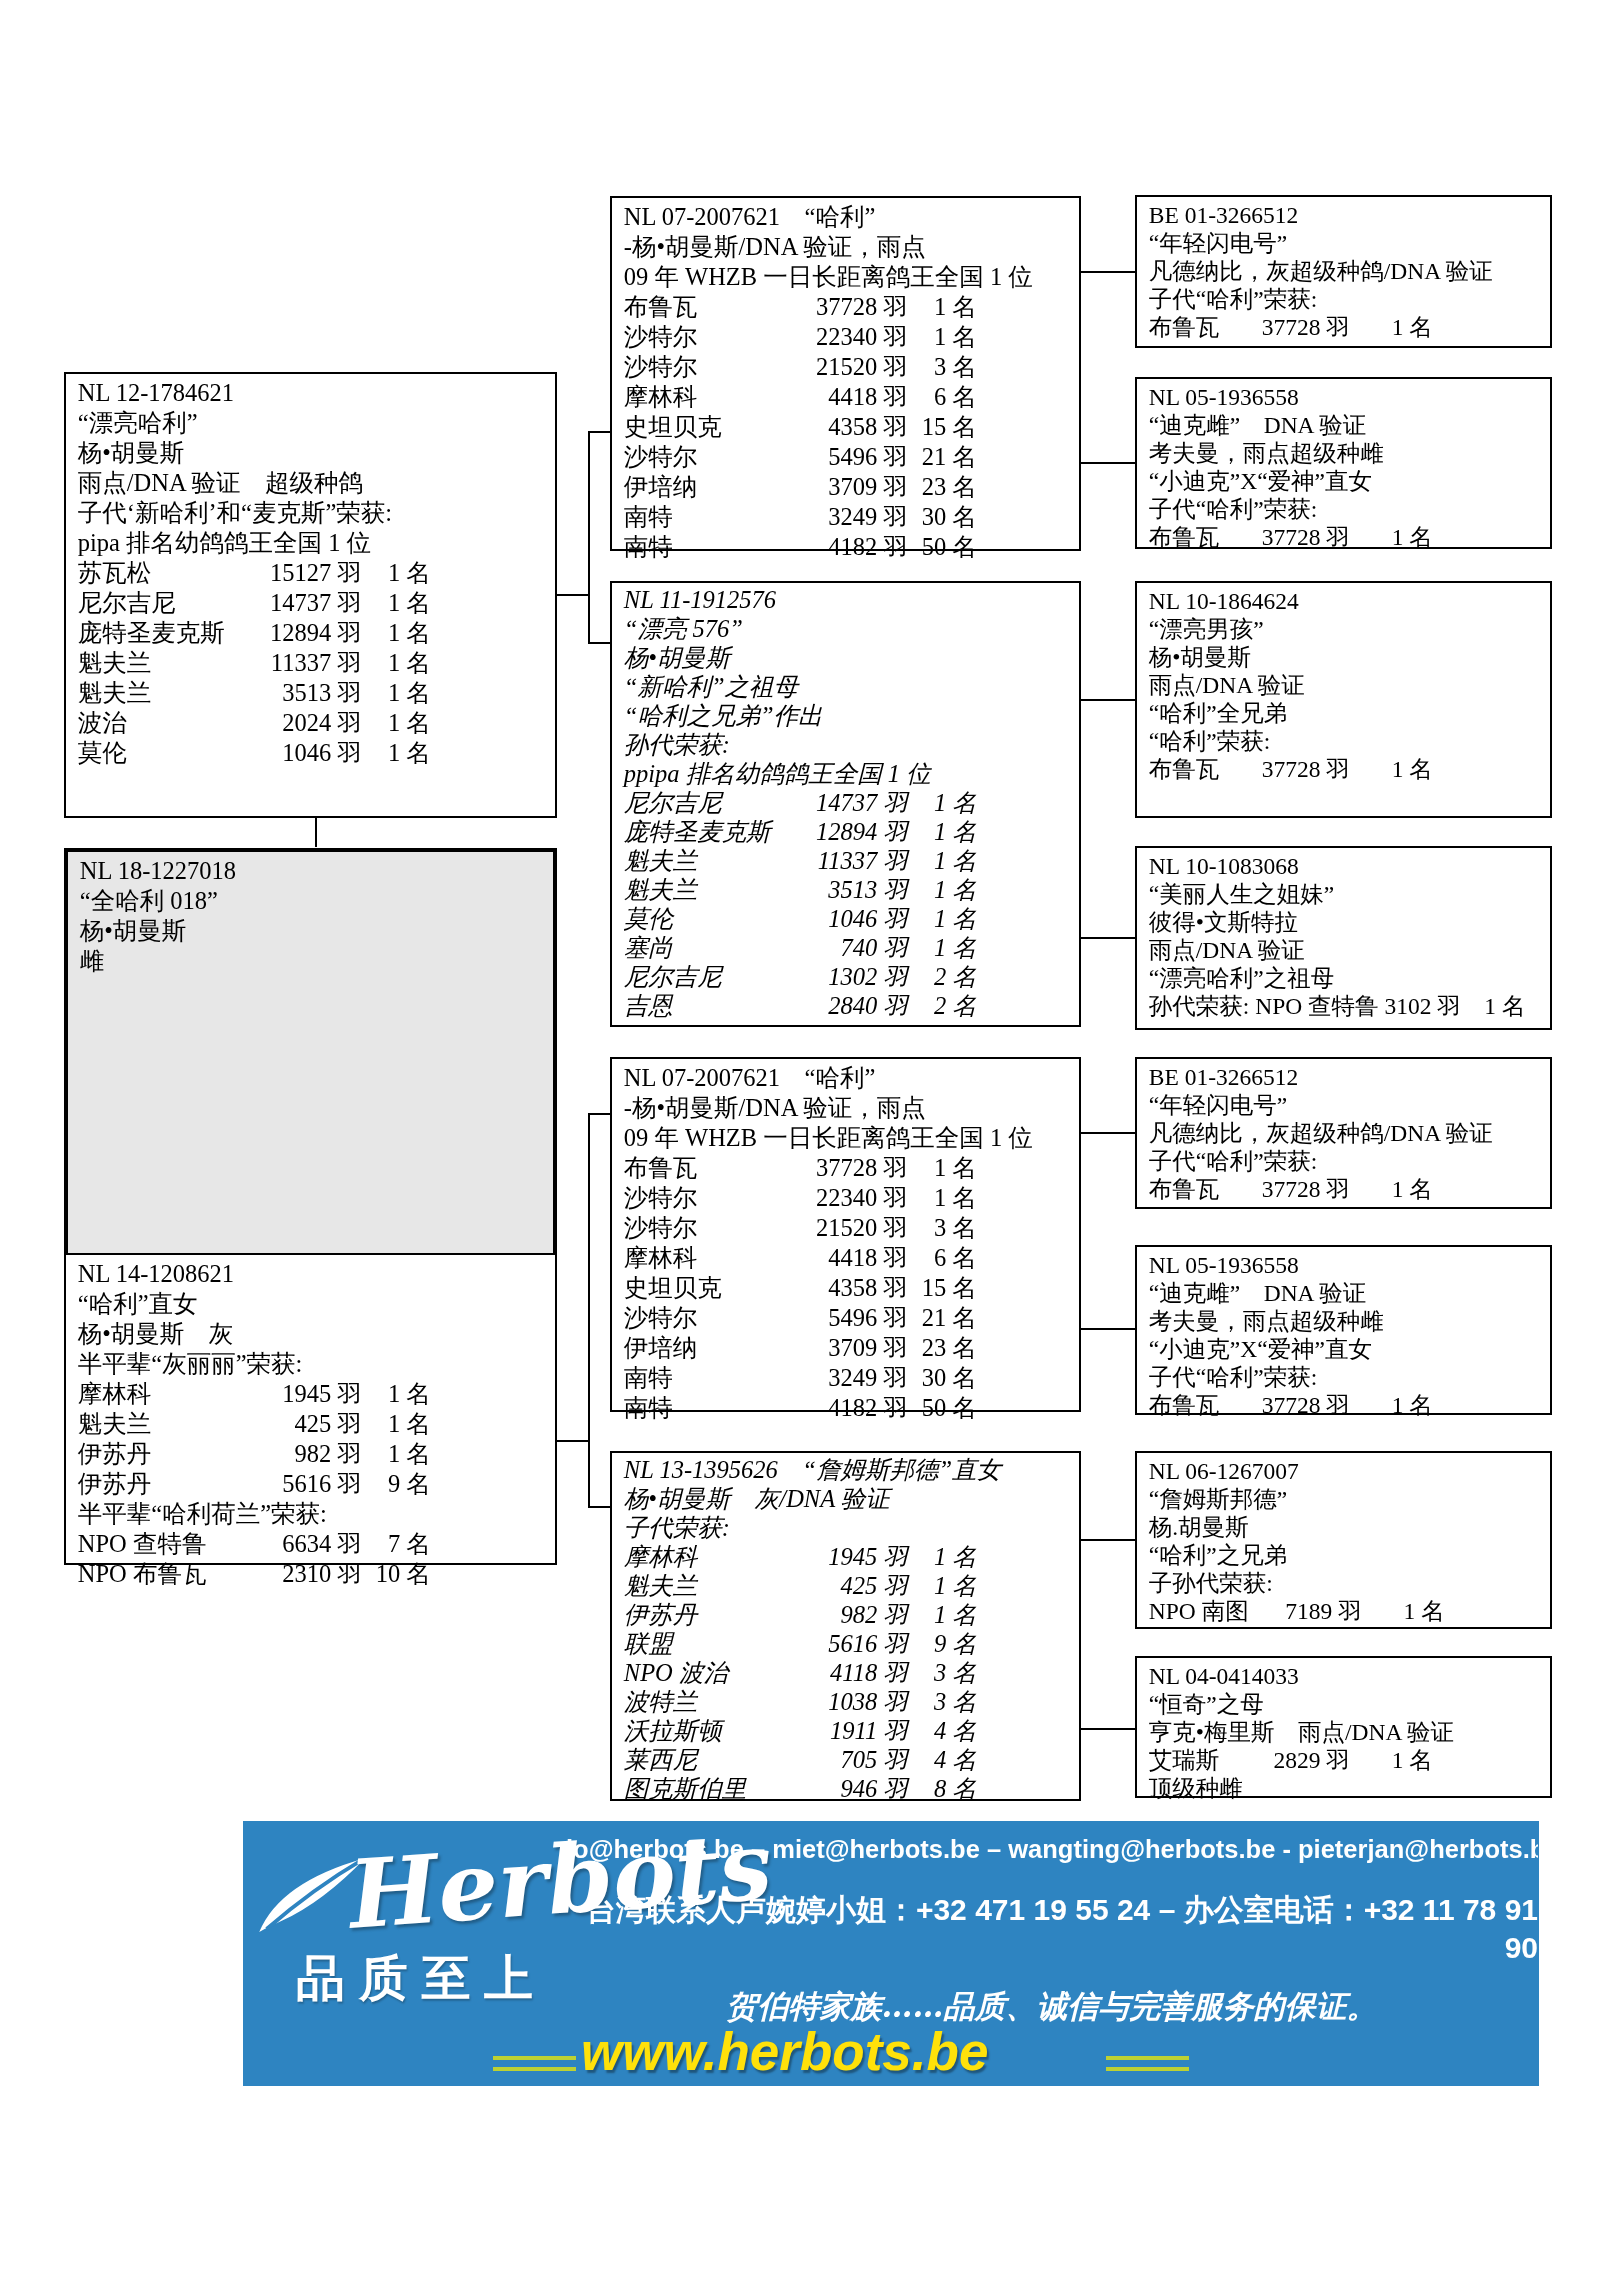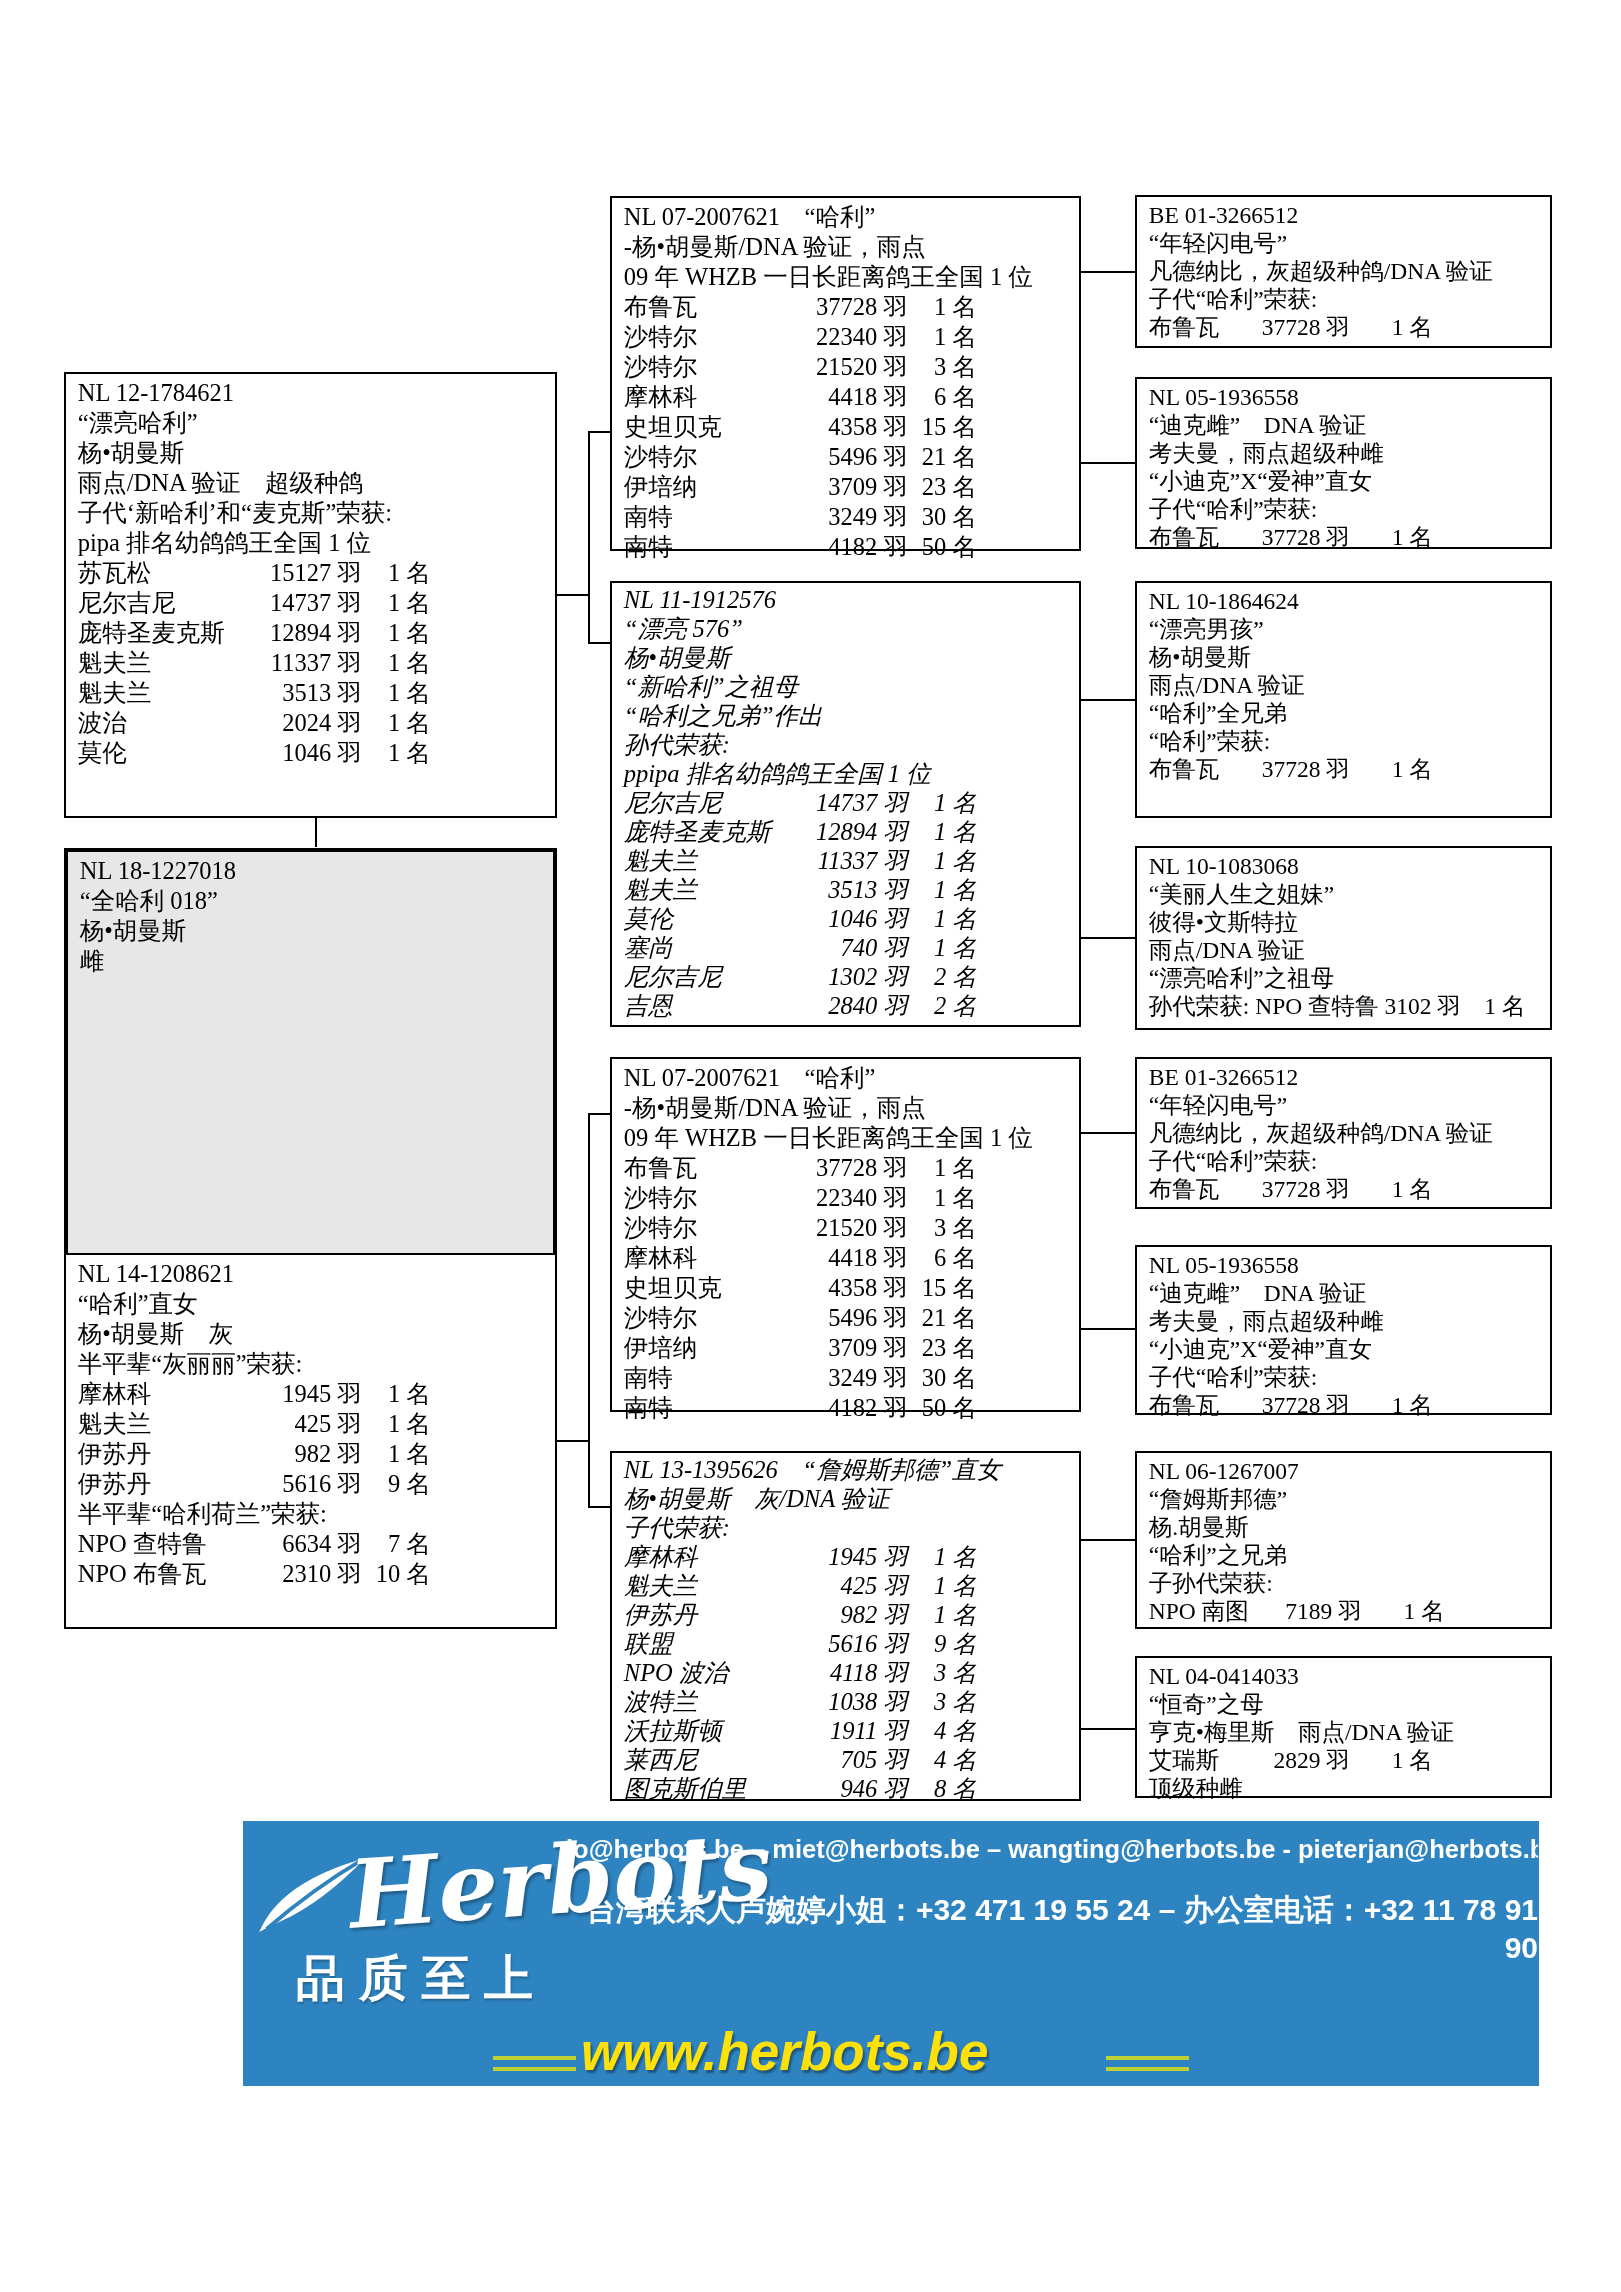--- a/index.html
+++ b/index.html
@@ -105,21 +105,21 @@
         <span class="c1">1046 羽</span>
         <span class="c2">1 名</span>
       </div>
     </div>
   <div class="box subject col-left" style="left:64px;top:848px;width:493px;height:440px">
       <div class="trow">NL 18-1227018</div>
       <div class="trow">“全哈利 018”</div>
       <div class="trow">杨•胡曼斯</div>
       <div class="trow">雌</div>
     </div>
-  <div class="box col-left" style="left:64px;top:1253px;width:493px;height:376px">
+  <div class="box col-left" style="left:64px;top:1253px;width:493px;height:312px">
       <div class="trow">NL 14-1208621</div>
       <div class="trow">“哈利”直女</div>
       <div class="trow">杨•胡曼斯　灰</div>
       <div class="trow">半平辈“灰丽丽”荣获:</div>
       <div class="rrow">
         <span class="c0">摩林科</span>
         <span class="c1">1945 羽</span>
         <span class="c2">1 名</span>
       </div>
       <div class="rrow">
@@ -445,19 +445,20 @@
     <div class="feather">
       <svg viewBox="0 0 130 78" width="127" height="76">
         <path d="M6 66 Q34 18 124 6 Q76 44 30 58 Q16 62 6 66 Z" fill="#ffffff"></path>
         <path d="M124 6 Q66 30 14 64" stroke="#2e84c1" stroke-width="4" fill="none"></path>
       </svg>
     </div>
     <div class="brand">Herbots</div>
     <div class="slogan">品质至上</div>
     <div class="b-emails">jo@herbots.be – miet@herbots.be – wangting@herbots.be - pieterjan@herbots.be</div>
     <div class="b-tw">台湾联系人卢婉婷小姐：+32 471 19 55 24 – 办公室电话：+32 11 78 91 90</div>
+    <div class="b-tagline">贺伯特家族……品质、诚信与完善服务的保证。</div>
     <div class="dlines left"></div>
     <div class="b-site">www.herbots.be</div>
     <div class="dlines right"></div>
   </div>
 
 </div>
 
 
 </body></html>

